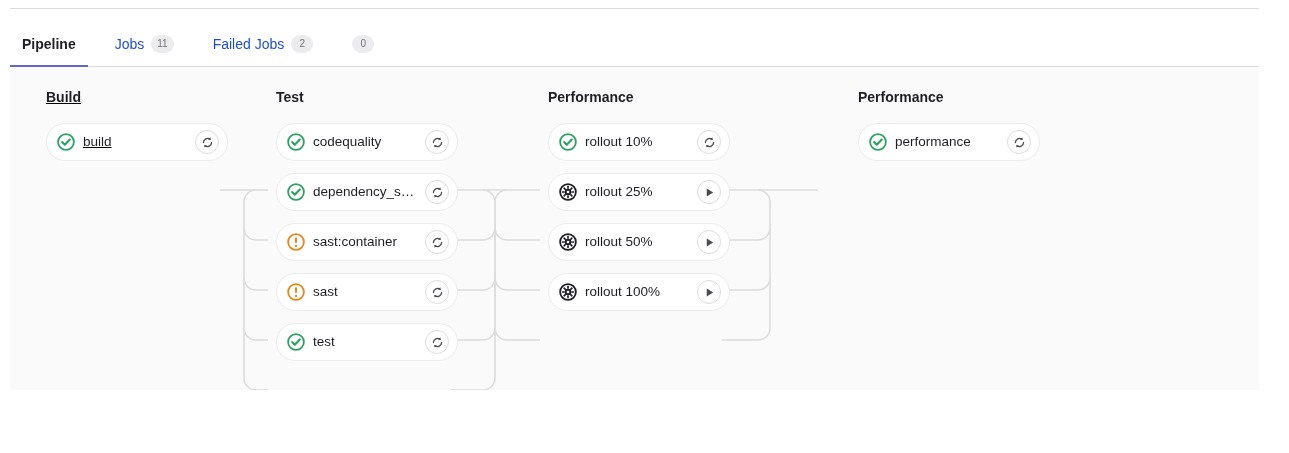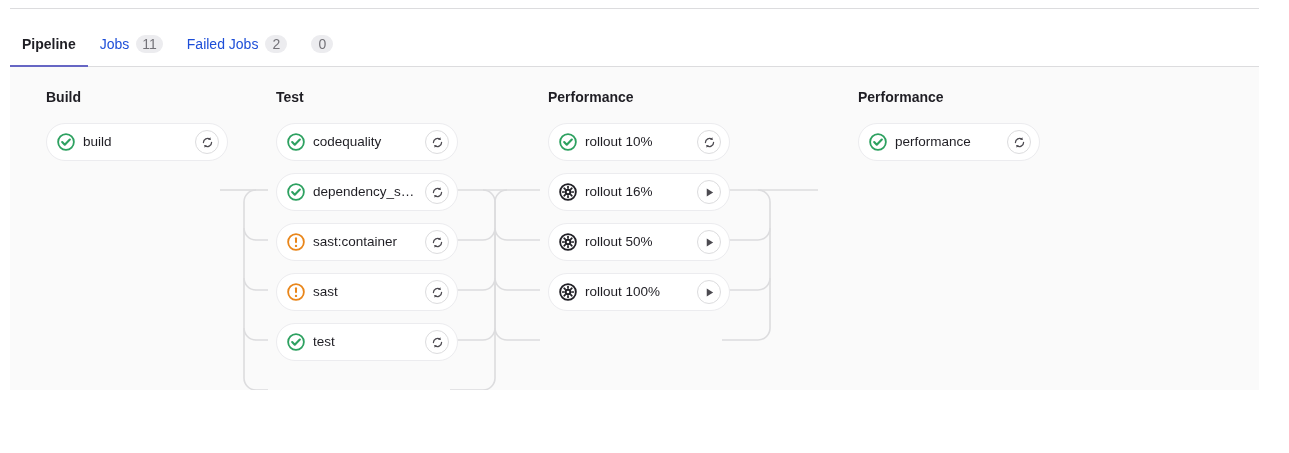--- a/index.html
+++ b/index.html
@@ -27,20 +27,21 @@
   
   .tabbar {
     position: absolute;
     left: 10px;
     top: 22px;
     width: 1249px;
     height: 45px;
     border-bottom: 1px solid #dcdcde;
     display: flex;
     align-items: flex-start;
+    gap: 15px;
   }
   .tab {
     position: relative;
     display: flex;
     align-items: center;
     gap: 7px;
     padding: 0 12px;
     height: 44px;
     cursor: pointer;
     white-space: nowrap;
@@ -66,21 +67,21 @@
   .tab-badge {
     display: inline-flex;
     align-items: center;
     justify-content: center;
     min-width: 22px;
     height: 18px;
     padding: 0 6px;
     border-radius: 9px;
     background: #ececef;
     color: #737278;
-    font-size: 14px;
+    font-size: 10px;
     line-height: 1;
   }
 
   
   .graph {
     position: absolute;
     left: 10px;
     top: 67px;
     width: 1249px;
     height: 323px;
@@ -209,21 +210,21 @@
       <path d="M485 261 A12 12 0 0 0 497 273 H530" fill="none" stroke="#dcdcde" stroke-width="1.6"></path>
       <path d="M485 135 V261 M485 135 A12 12 0 0 1 497 123" fill="none" stroke="#dcdcde" stroke-width="1.6"></path>
       <path d="M712 123 H760" fill="none" stroke="#dcdcde" stroke-width="1.6"></path>
       <path d="M712 173 H748 A12 12 0 0 0 760 161" fill="none" stroke="#dcdcde" stroke-width="1.6"></path>
       <path d="M712 223 H748 A12 12 0 0 0 760 211" fill="none" stroke="#dcdcde" stroke-width="1.6"></path>
       <path d="M712 273 H748 A12 12 0 0 0 760 261" fill="none" stroke="#dcdcde" stroke-width="1.6"></path>
       <path d="M760 135 V261 M760 135 A12 12 0 0 0 748 123" fill="none" stroke="#dcdcde" stroke-width="1.6"></path>
       <path d="M760 123 H808" fill="none" stroke="#dcdcde" stroke-width="1.6"></path>
     </svg>
   <div class="stages" id="stages">
-      <div class="stage" style="left: 18px;">
+      <div class="stage" style="left: 18px; text-decoration: underline;">
         <div class="stage-title">Build</div>
         <div class="joblist">
           <div class="job">
             <svg class="job-status" viewBox="0 0 16 16">
               <circle cx="8" cy="8" r="7" fill="none" stroke="#2da160" stroke-width="1.6"></circle>
               <path d="M4.6 8.1 L6.9 10.4 L11.4 5.8" fill="none" stroke="#2da160" stroke-width="1.9" stroke-linecap="round" stroke-linejoin="round"></path>
             </svg>
             <span class="job-name">build</span>
             <span class="job-action">
               <svg width="13" height="13" viewBox="0 0 16 16">
@@ -343,21 +344,21 @@
               <rect x="7.25" y="2.55" width="1.5" height="2.6" rx="0.5" fill="#1f1e24" transform="rotate(45 8 8)"></rect>
               <rect x="7.25" y="2.55" width="1.5" height="2.6" rx="0.5" fill="#1f1e24" transform="rotate(90 8 8)"></rect>
               <rect x="7.25" y="2.55" width="1.5" height="2.6" rx="0.5" fill="#1f1e24" transform="rotate(135 8 8)"></rect>
               <rect x="7.25" y="2.55" width="1.5" height="2.6" rx="0.5" fill="#1f1e24" transform="rotate(180 8 8)"></rect>
               <rect x="7.25" y="2.55" width="1.5" height="2.6" rx="0.5" fill="#1f1e24" transform="rotate(225 8 8)"></rect>
               <rect x="7.25" y="2.55" width="1.5" height="2.6" rx="0.5" fill="#1f1e24" transform="rotate(270 8 8)"></rect>
               <rect x="7.25" y="2.55" width="1.5" height="2.6" rx="0.5" fill="#1f1e24" transform="rotate(315 8 8)"></rect>
               <circle cx="8" cy="8" r="2.9" fill="#1f1e24"></circle>
               <circle cx="8" cy="8" r="1.15" fill="#ffffff"></circle>
             </svg>
-            <span class="job-name">rollout 16%</span>
+            <span class="job-name">rollout 25%</span>
             <span class="job-action">
               <svg width="11" height="11" viewBox="0 0 12 12">
                 <path d="M3 1.6 L10 6 L3 10.4 Z" fill="#4c4a50"></path>
               </svg>
             </span>
           </div>
           <div class="job">
             <svg class="job-status" viewBox="0 0 16 16">
               <circle cx="8" cy="8" r="7" fill="none" stroke="#1f1e24" stroke-width="1.6"></circle>
               <rect x="7.25" y="2.55" width="1.5" height="2.6" rx="0.5" fill="#1f1e24" transform="rotate(0 8 8)"></rect>

